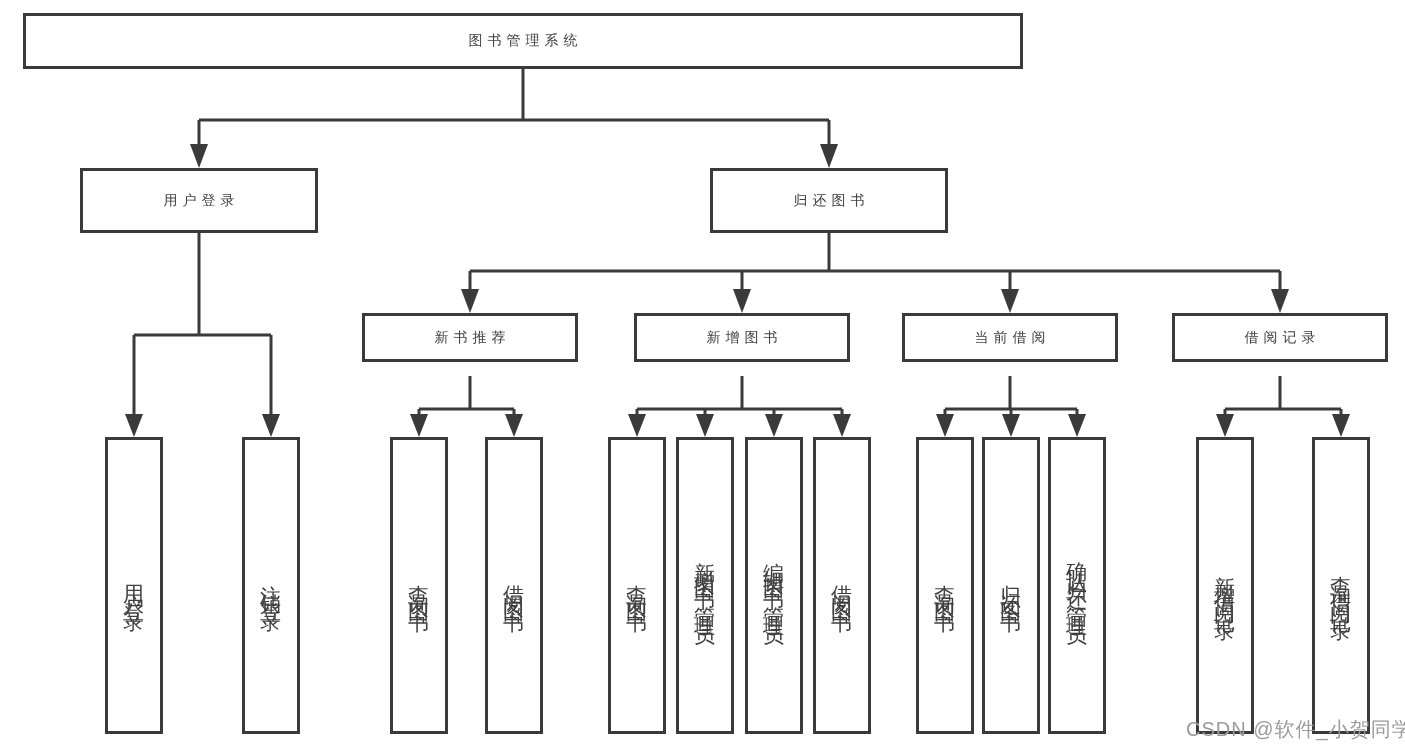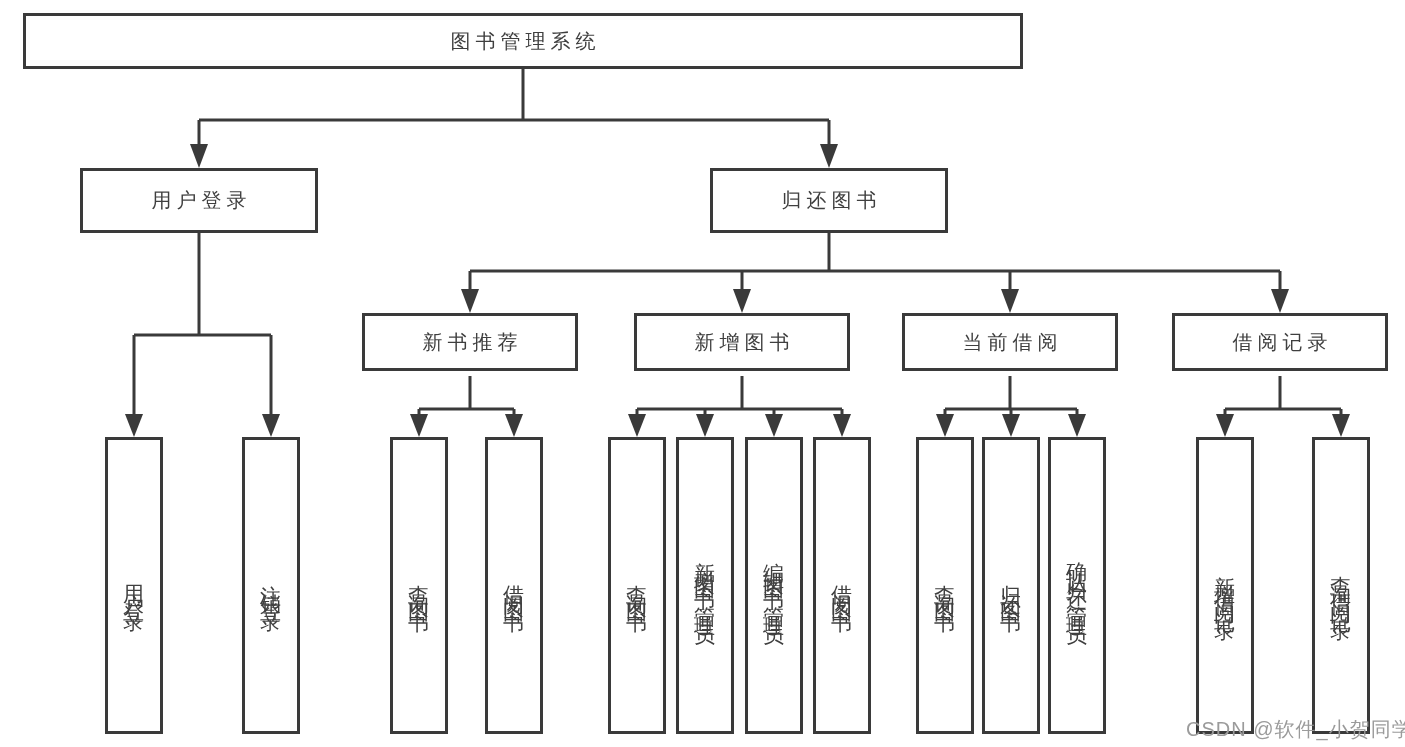--- a/index.html
+++ b/index.html
@@ -29,31 +29,31 @@
     box-sizing: border-box;
     background: #ffffff;
     border: 3px solid #3a3a3a;
     display: flex;
     align-items: center;
     justify-content: center;
     color: #3f3f3f;
     z-index: 2;
   }
   .h-label {
-    font-size: 20px;
+    font-size: 14px;
     letter-spacing: 5px;
     text-indent: 5px;
     white-space: nowrap;
     font-family: Liberation Mono, monospace;
   }
   .root-box   { left: 23px;  top: 13px;  width: 1000px; height: 56px; }
   .l2-box     { top: 168px;  width: 238px; height: 65px; }
   .l2-user    { left: 80px; }
   .l2-book    { left: 710px; }
-  .l3-box     { top: 313px;  width: 216px; height: 58px; }
+  .l3-box     { top: 313px;  width: 216px; height: 49px; }
   .l3-newbook { left: 362px; }
   .l3-borrow  { left: 634px; }
   .l3-current { left: 902px; }
   .l3-record  { left: 1172px; }
   .leaf       { top: 437px;  width: 58px; height: 297px; }
   .leaf-1  { left: 105px; }
   .leaf-2  { left: 242px; }
   .leaf-3  { left: 390px; }
   .leaf-4  { left: 485px; }
   .leaf-5  { left: 608px; }

